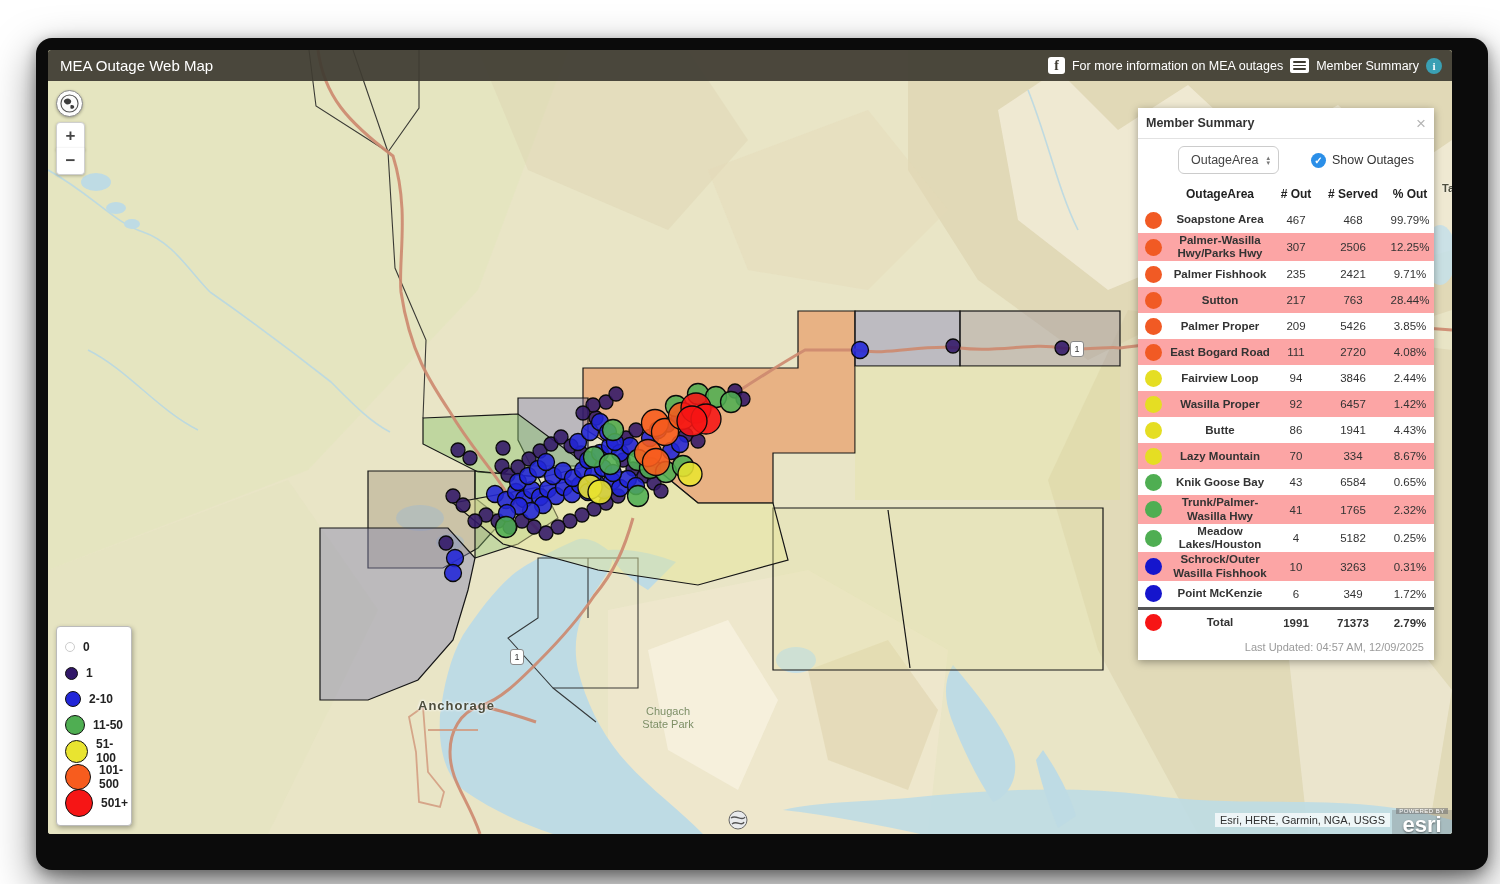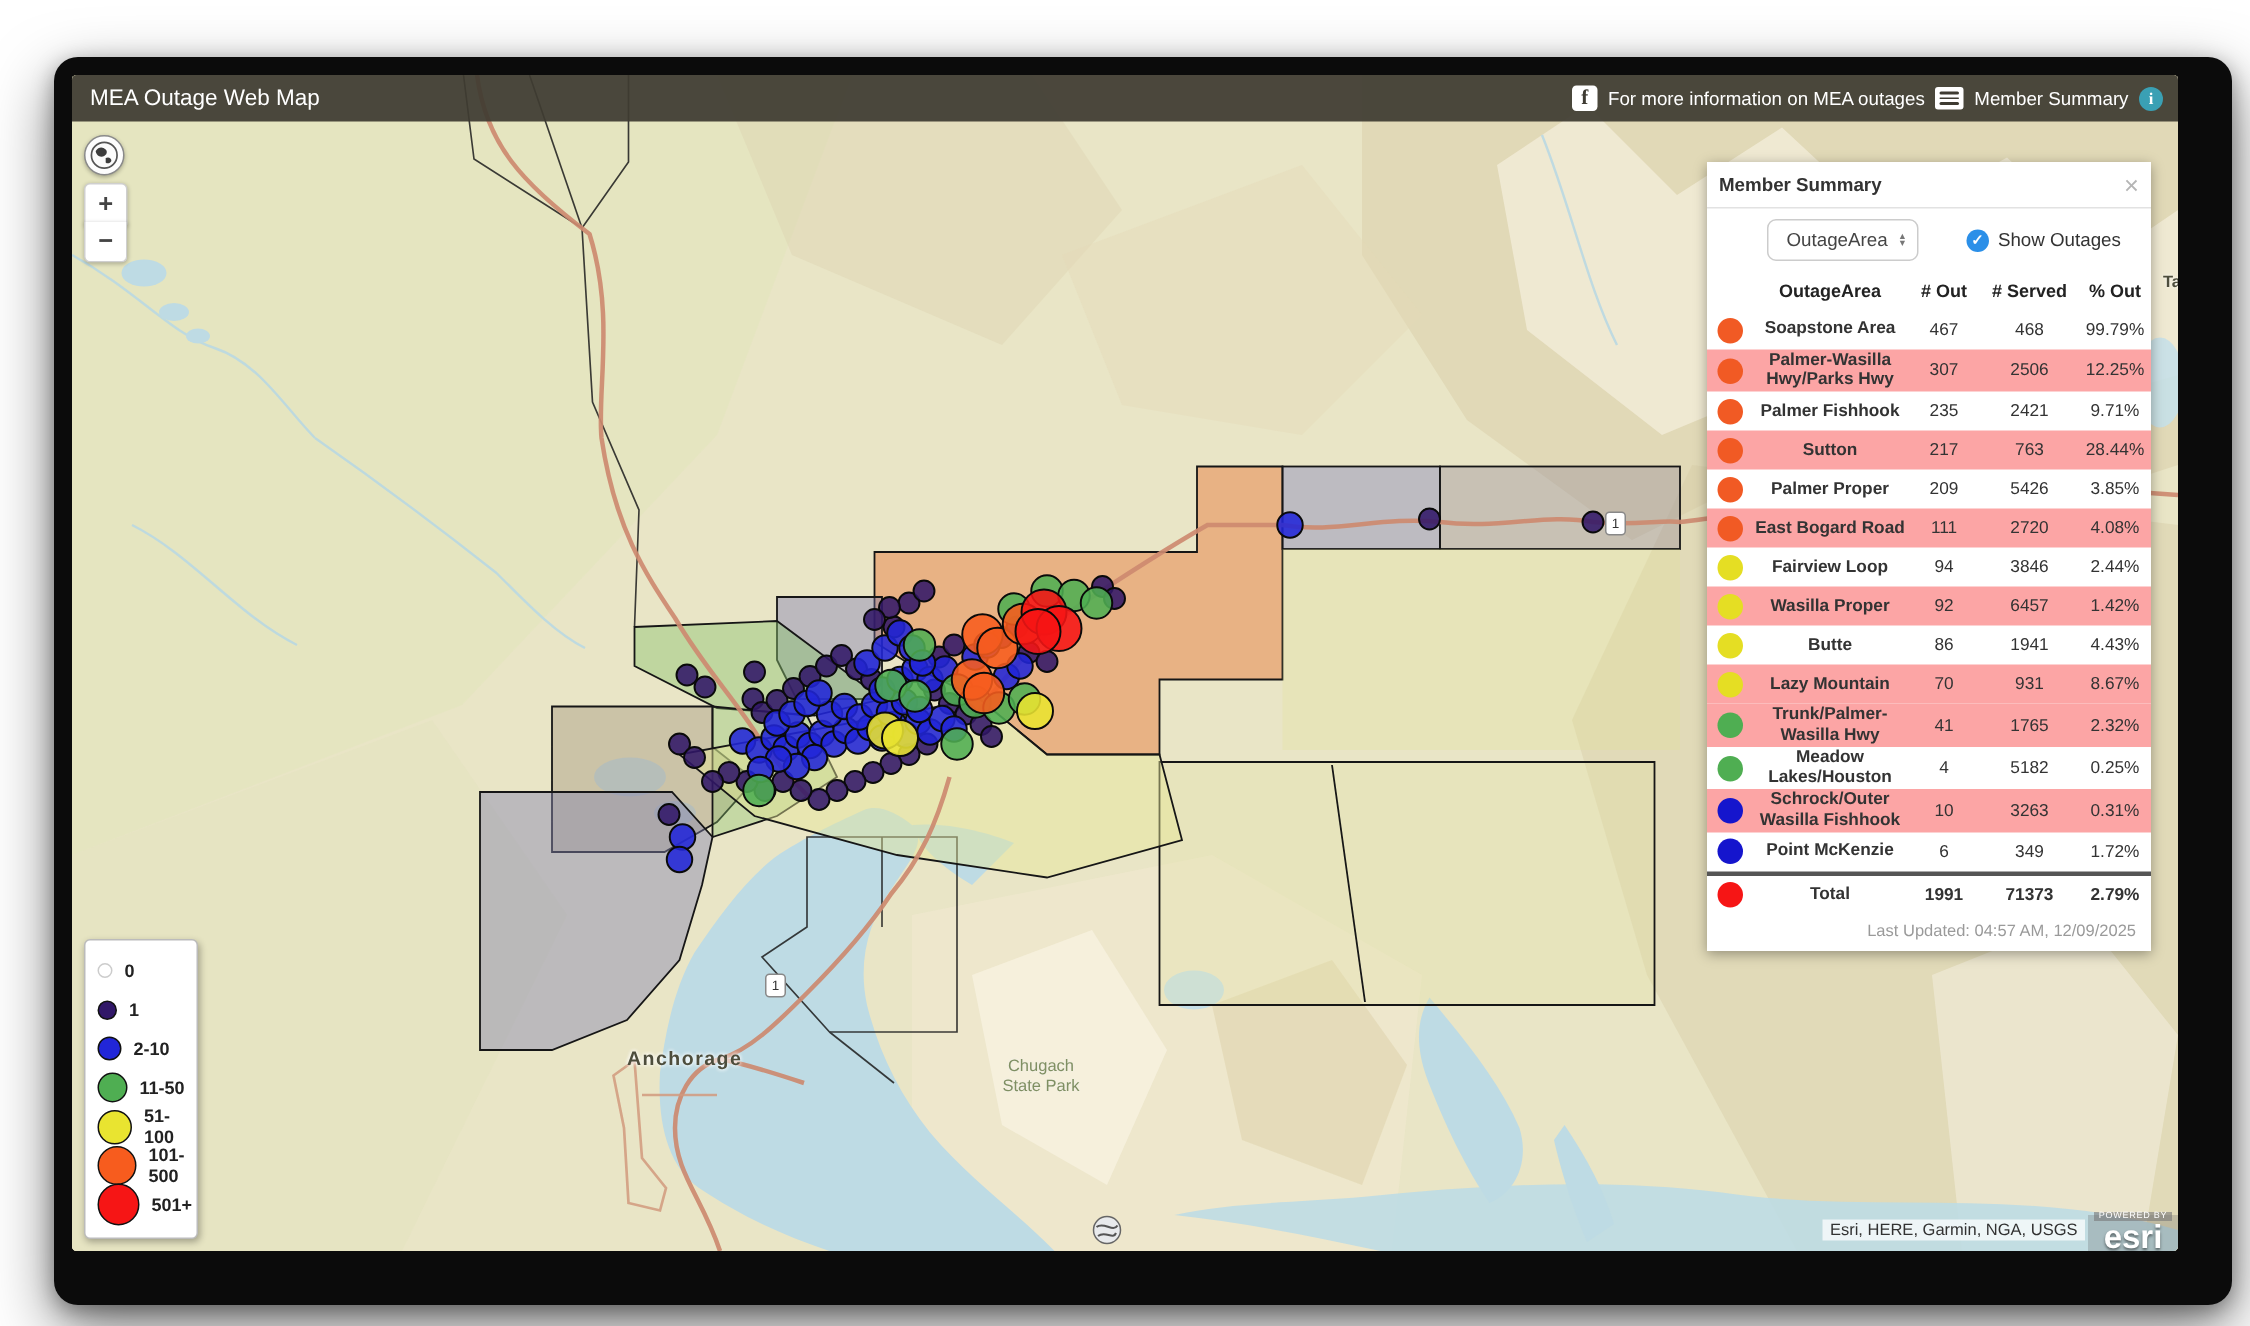--- a/index.html
+++ b/index.html
@@ -287,21 +287,21 @@
           <circle cx="644" cy="371" r="15" fill="#f61515" stroke="#0a0a0a" stroke-width="1.3" fill-opacity="0.88"></circle>
         </g>
 
       <g>
         <circle cx="690" cy="770" r="9" fill="#e8eaec" stroke="#666" stroke-width="1"></circle>
         <path d="M683,768 C688,764 694,772 697,767 M684,774 C689,770 694,777 696,772" stroke="#555" stroke-width="1.4" fill="none"></path>
       </g>
     </svg>
 
     <div class="map-label" style="left:370px;top:648px;">Anchorage</div>
-    <div class="park-label" style="left:611px;top:655px;width:70px;">Chugach State Park</div>
+    <div class="park-label" style="left:585px;top:655px;width:70px;">Chugach State Park</div>
     <div class="edge-label" style="left:1394px;top:132px;">Ta</div>
     <div class="shield" style="left:462px;top:599px;">1</div>
     <div class="shield" style="left:1022px;top:291px;">1</div>
 
     <div class="hdr">
       <div class="hdr-title">MEA Outage Web Map</div>
       <div class="hdr-right">
         <div class="fb-icon">
             <span>f</span>
           </div>
@@ -447,22 +447,29 @@
             <span class="dot" style="background: rgb(229, 222, 35);"></span>
             <span class="name">Butte</span>
             <span class="num">86</span>
             <span class="num">1941</span>
             <span class="num">4.43%</span>
           </div>
           <div class="row alt">
             <span class="dot" style="background: rgb(229, 222, 35);"></span>
             <span class="name">Lazy Mountain</span>
             <span class="num">70</span>
-            <span class="num">931</span>
+            <span class="num">334</span>
             <span class="num">8.67%</span>
+          </div>
+          <div class="row">
+            <span class="dot" style="background: rgb(79, 174, 82);"></span>
+            <span class="name">Knik Goose Bay</span>
+            <span class="num">43</span>
+            <span class="num">6584</span>
+            <span class="num">0.65%</span>
           </div>
           <div class="row alt">
             <span class="dot" style="background: rgb(79, 174, 82);"></span>
             <span class="name">Trunk/Palmer-Wasilla Hwy</span>
             <span class="num">41</span>
             <span class="num">1765</span>
             <span class="num">2.32%</span>
           </div>
           <div class="row">
             <span class="dot" style="background: rgb(79, 174, 82);"></span>

